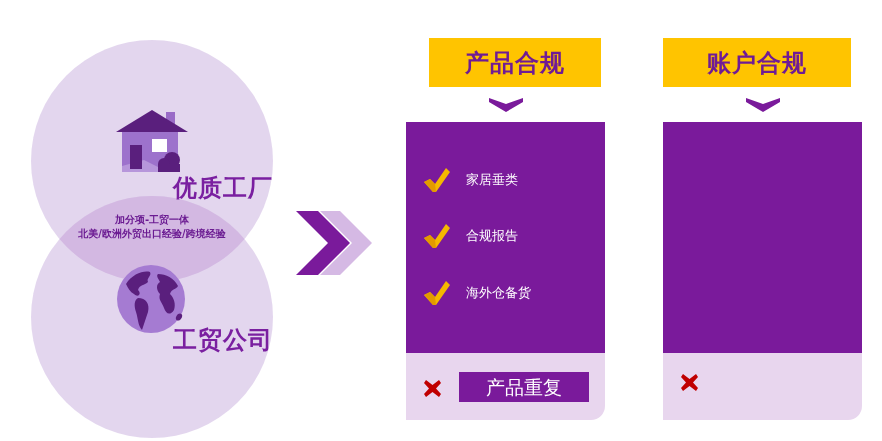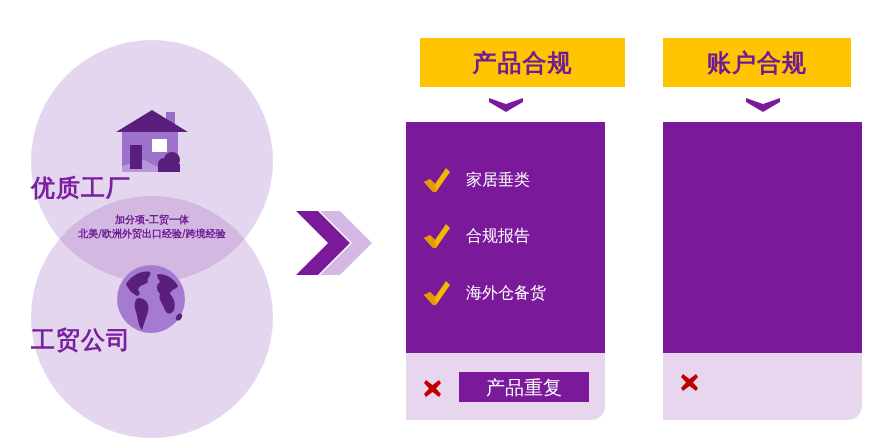--- a/index.html
+++ b/index.html
@@ -3,30 +3,30 @@
 <meta charset="utf-8">
 <style>
   html, body { margin:0; padding:0; }
   body { width:882px; height:441px; background:#ffffff; position:relative; overflow:hidden;
          font-family:"DejaVu Sans", "Liberation Sans", sans-serif; }
   .circle { position:absolute; width:242px; height:242px; border-radius:50%; background:rgba(218,200,232,0.75); }
   #c-top { left:31px; top:40px; }
   #c-bot { left:31px; top:196px; }
   .lens-clip { position:absolute; left:31px; top:196px; width:242px; height:242px; border-radius:50%; overflow:hidden; }
   .lens-inner { position:absolute; left:0; top:-156px; width:242px; height:242px; border-radius:50%; background:#d3b8e2; }
-  .title-big { position:absolute; left:31px; width:242px; text-align:left; color:#7a1fa0; font-weight:bold; font-size:24px; letter-spacing:1px; }
+  .title-big { position:absolute; left:31px; width:242px; text-align:right; color:#7a1fa0; font-weight:bold; font-size:24px; letter-spacing:1px; }
   .sub { position:absolute; left:31px; width:242px; text-align:center; color:#6b1b92; font-weight:bold; font-size:10px; line-height:14px; }
   .icon { position:absolute; }
   .chev { position:absolute; top:211px; }
   .card-head { position:absolute; top:38px; height:49px; background:#ffc400; color:#6f1b95; font-weight:bold; font-size:24px;
                display:flex; align-items:center; justify-content:center; letter-spacing:1px; }
   .down { position:absolute; top:98px; }
   .card { position:absolute; top:122px; height:298px; background:#e8d6ee; border-bottom-right-radius:14px; }
   .card-top { position:absolute; left:0; top:0; right:0; height:231px; background:#7a1a9b; }
-  .item { position:absolute; left:18px; display:flex; align-items:center; color:#ffffff; font-size:16px; }
+  .item { position:absolute; left:18px; display:flex; align-items:center; color:#ffffff; font-size:13px; }
   .item .chk { width:26px; height:24px; margin-right:16px; }
   .neg { position:absolute; top:250px; left:18px; display:flex; align-items:center; }
   .neg .x { width:17px; height:17px; margin-right:18px; margin-top:2px; }
   .neg .lbl { background:#7a1a9b; color:#fff; font-size:19px; padding:2px 27px; line-height:26px; }
 </style>
 </head>
 <body>
 
 <div class="circle" id="c-top"></div>
 <div class="circle" id="c-bot"></div>
@@ -58,21 +58,21 @@
   <path d="M62,50 C66,48 68,52 64,56 C60,58 58,54 62,50 Z" fill="#5a1f7d"></path>
 </svg>
 
 <div class="title-big" style="top:324px">工贸公司</div>
 
 <svg class="chev" style="left:296px" width="76" height="64" viewBox="0 0 76 64">
   <polygon points="44,0 76,32 44,64 24,64 56,32 24,0" fill="#d5b9e4"></polygon>
   <polygon points="22,0 54,32 22,64 0,64 32,32 0,0" fill="#7a1a9b"></polygon>
 </svg>
 
-<div class="card-head" style="left:420px;width:205px">产品合规</div>
+<div class="card-head" style="left:429px;width:172px">产品合规</div>
 <svg class="down" style="left:489px" width="34" height="14" viewBox="0 0 34 14">
   <polygon points="0,0 17,6 34,0 34,4 17,14 0,4" fill="#7a1a9b"></polygon>
 </svg>
 <div class="card" style="left:406px;width:199px">
   <div class="card-top"></div>
   <div class="item" style="top:46px">
     <svg class="chk" viewBox="0 0 26 24">
         <polygon points="0,14 6,11 11,16 22,0 26,4 12,24 9,24" fill="#f5b800"></polygon>
         <polygon points="0,14 6,11 11,16 12,24 9,24" fill="#e39a00"></polygon>
       </svg>

